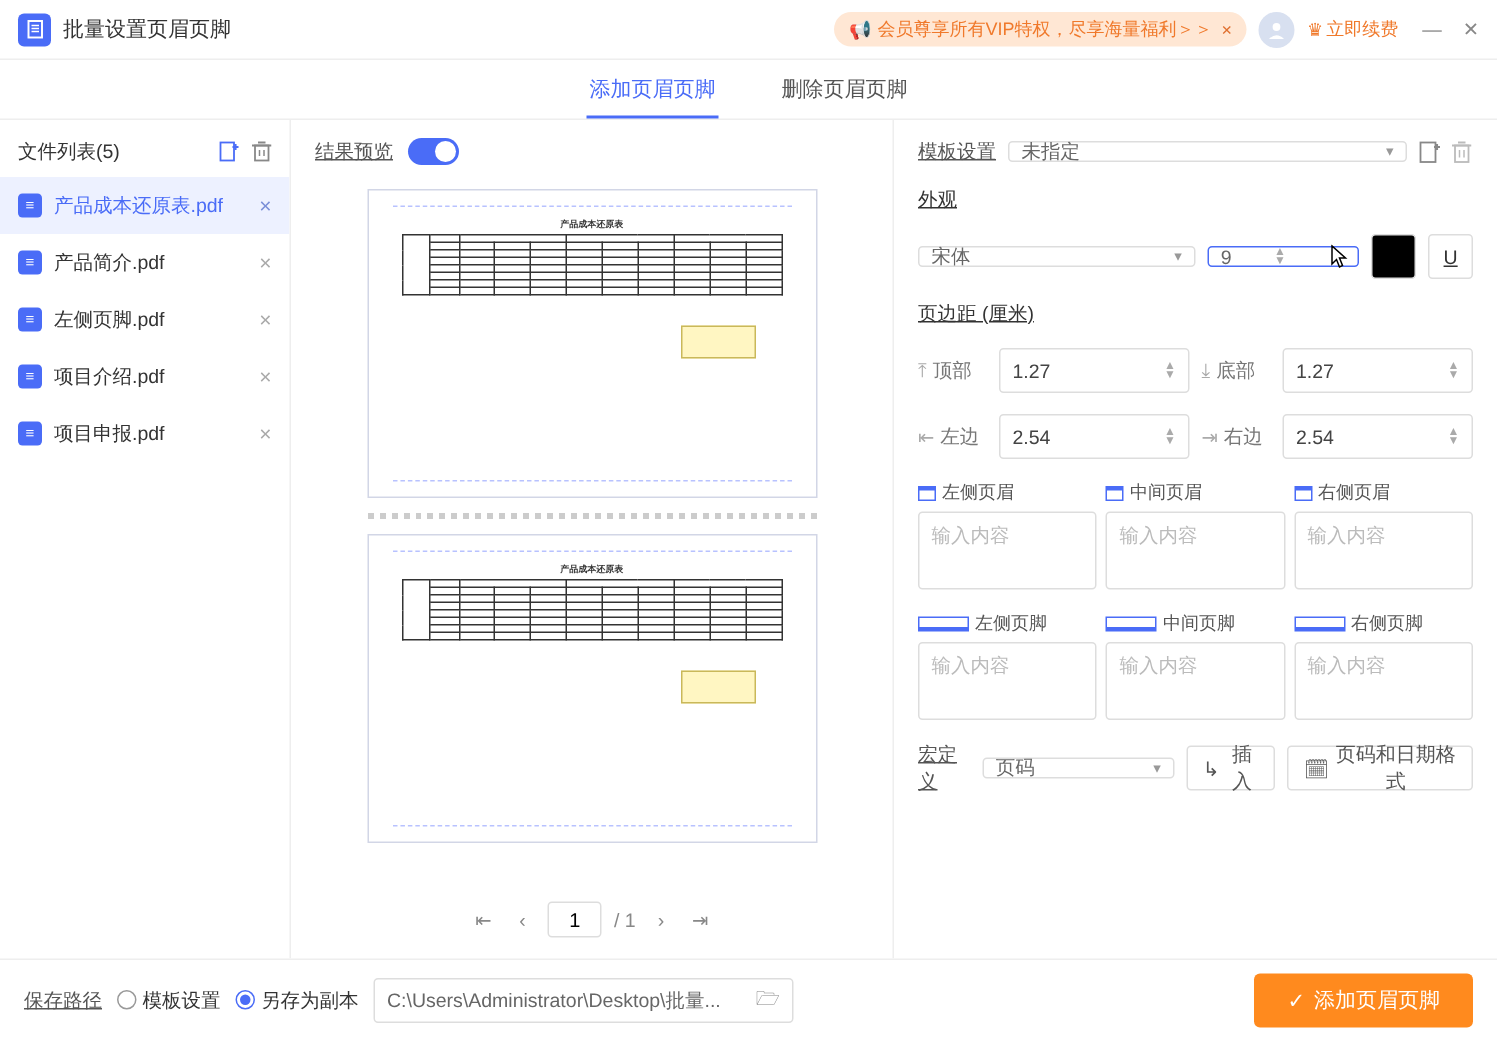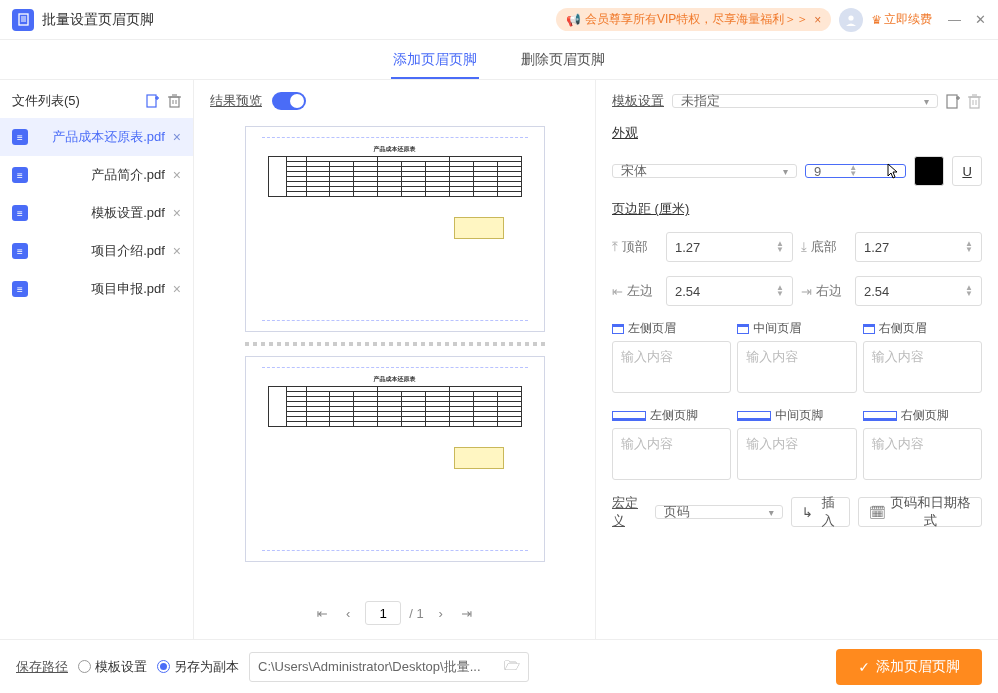--- a/index.html
+++ b/index.html
@@ -20,21 +20,21 @@
   .tabs .tab.active { color: #4a6cf7; border-bottom: 2px solid #4a6cf7; }
   .body { flex: 1; display: flex; overflow: hidden; }
   .sidebar { width: 194px; border-right: 1px solid #eee; display:flex;flex-direction:column; }
   .sidebar-header { display:flex;align-items:center; padding: 12px 12px 8px; font-size:13px; }
   .sidebar-header .hdr-title { flex:1; }
   .sidebar-header .hdr-icons { display:flex; gap:8px; color:#4a6cf7; }
   .file-list { flex:1; overflow:auto; }
   .file-item { display:flex; align-items:center; padding: 10px 12px; gap:8px; cursor:pointer; }
   .file-item.selected { background: #edf1ff; color:#4a6cf7; }
   .file-item .ficon { width:16px;height:16px;background:#4a6cf7;border-radius:3px;flex:0 0 auto;display:flex;align-items:center;justify-content:center;color:#fff;font-size:10px; }
-  .file-item .fname { flex:1; white-space:nowrap; overflow:hidden; text-overflow:ellipsis;text-align:right; }
+  .file-item .fname { flex:1; white-space:nowrap; overflow:hidden; text-overflow:ellipsis; }
   .file-item .fclose { color:#aaa; font-size:14px; }
   .file-item.selected .fclose { color:#7a8fd8; }
   .center { flex: 1; display:flex; flex-direction:column; padding: 12px 16px; border-right:1px solid #eee; }
   .center-header { display:flex; align-items:center; gap:10px; padding-bottom:10px; }
   .toggle { width:34px; height:18px; background:#4a6cf7; border-radius:10px; position:relative; }
   .toggle::after { content:""; position:absolute; right:2px; top:2px; width:14px; height:14px; background:#fff; border-radius:50%; }
   .preview-zone { flex:1; overflow:auto; display:flex; flex-direction:column; align-items:center; gap:10px; padding:6px; }
   .page-thumb { width:300px; height:206px; border:1px solid #d2d6e6; background:#fff; position:relative; padding:18px 22px; }
   .page-thumb::before, .page-thumb::after { content:""; position:absolute; border:1px dashed #b8c2ff; }
   .page-thumb::before { top:10px;left:16px;right:16px;height:0;border-bottom:none;border-left:none;border-right:none; }
@@ -151,21 +151,21 @@
         <div class="fname">产品成本还原表.pdf</div>
         <div class="fclose">×</div>
       </div>
       <div class="file-item">
         <div class="ficon">≡</div>
         <div class="fname">产品简介.pdf</div>
         <div class="fclose">×</div>
       </div>
       <div class="file-item">
         <div class="ficon">≡</div>
-        <div class="fname">模板设置.pdf</div>
+        <div class="fname">左侧页脚.pdf</div>
         <div class="fclose">×</div>
       </div>
       <div class="file-item">
         <div class="ficon">≡</div>
         <div class="fname">项目介绍.pdf</div>
         <div class="fclose">×</div>
       </div>
       <div class="file-item">
         <div class="ficon">≡</div>
         <div class="fname">项目申报.pdf</div>

